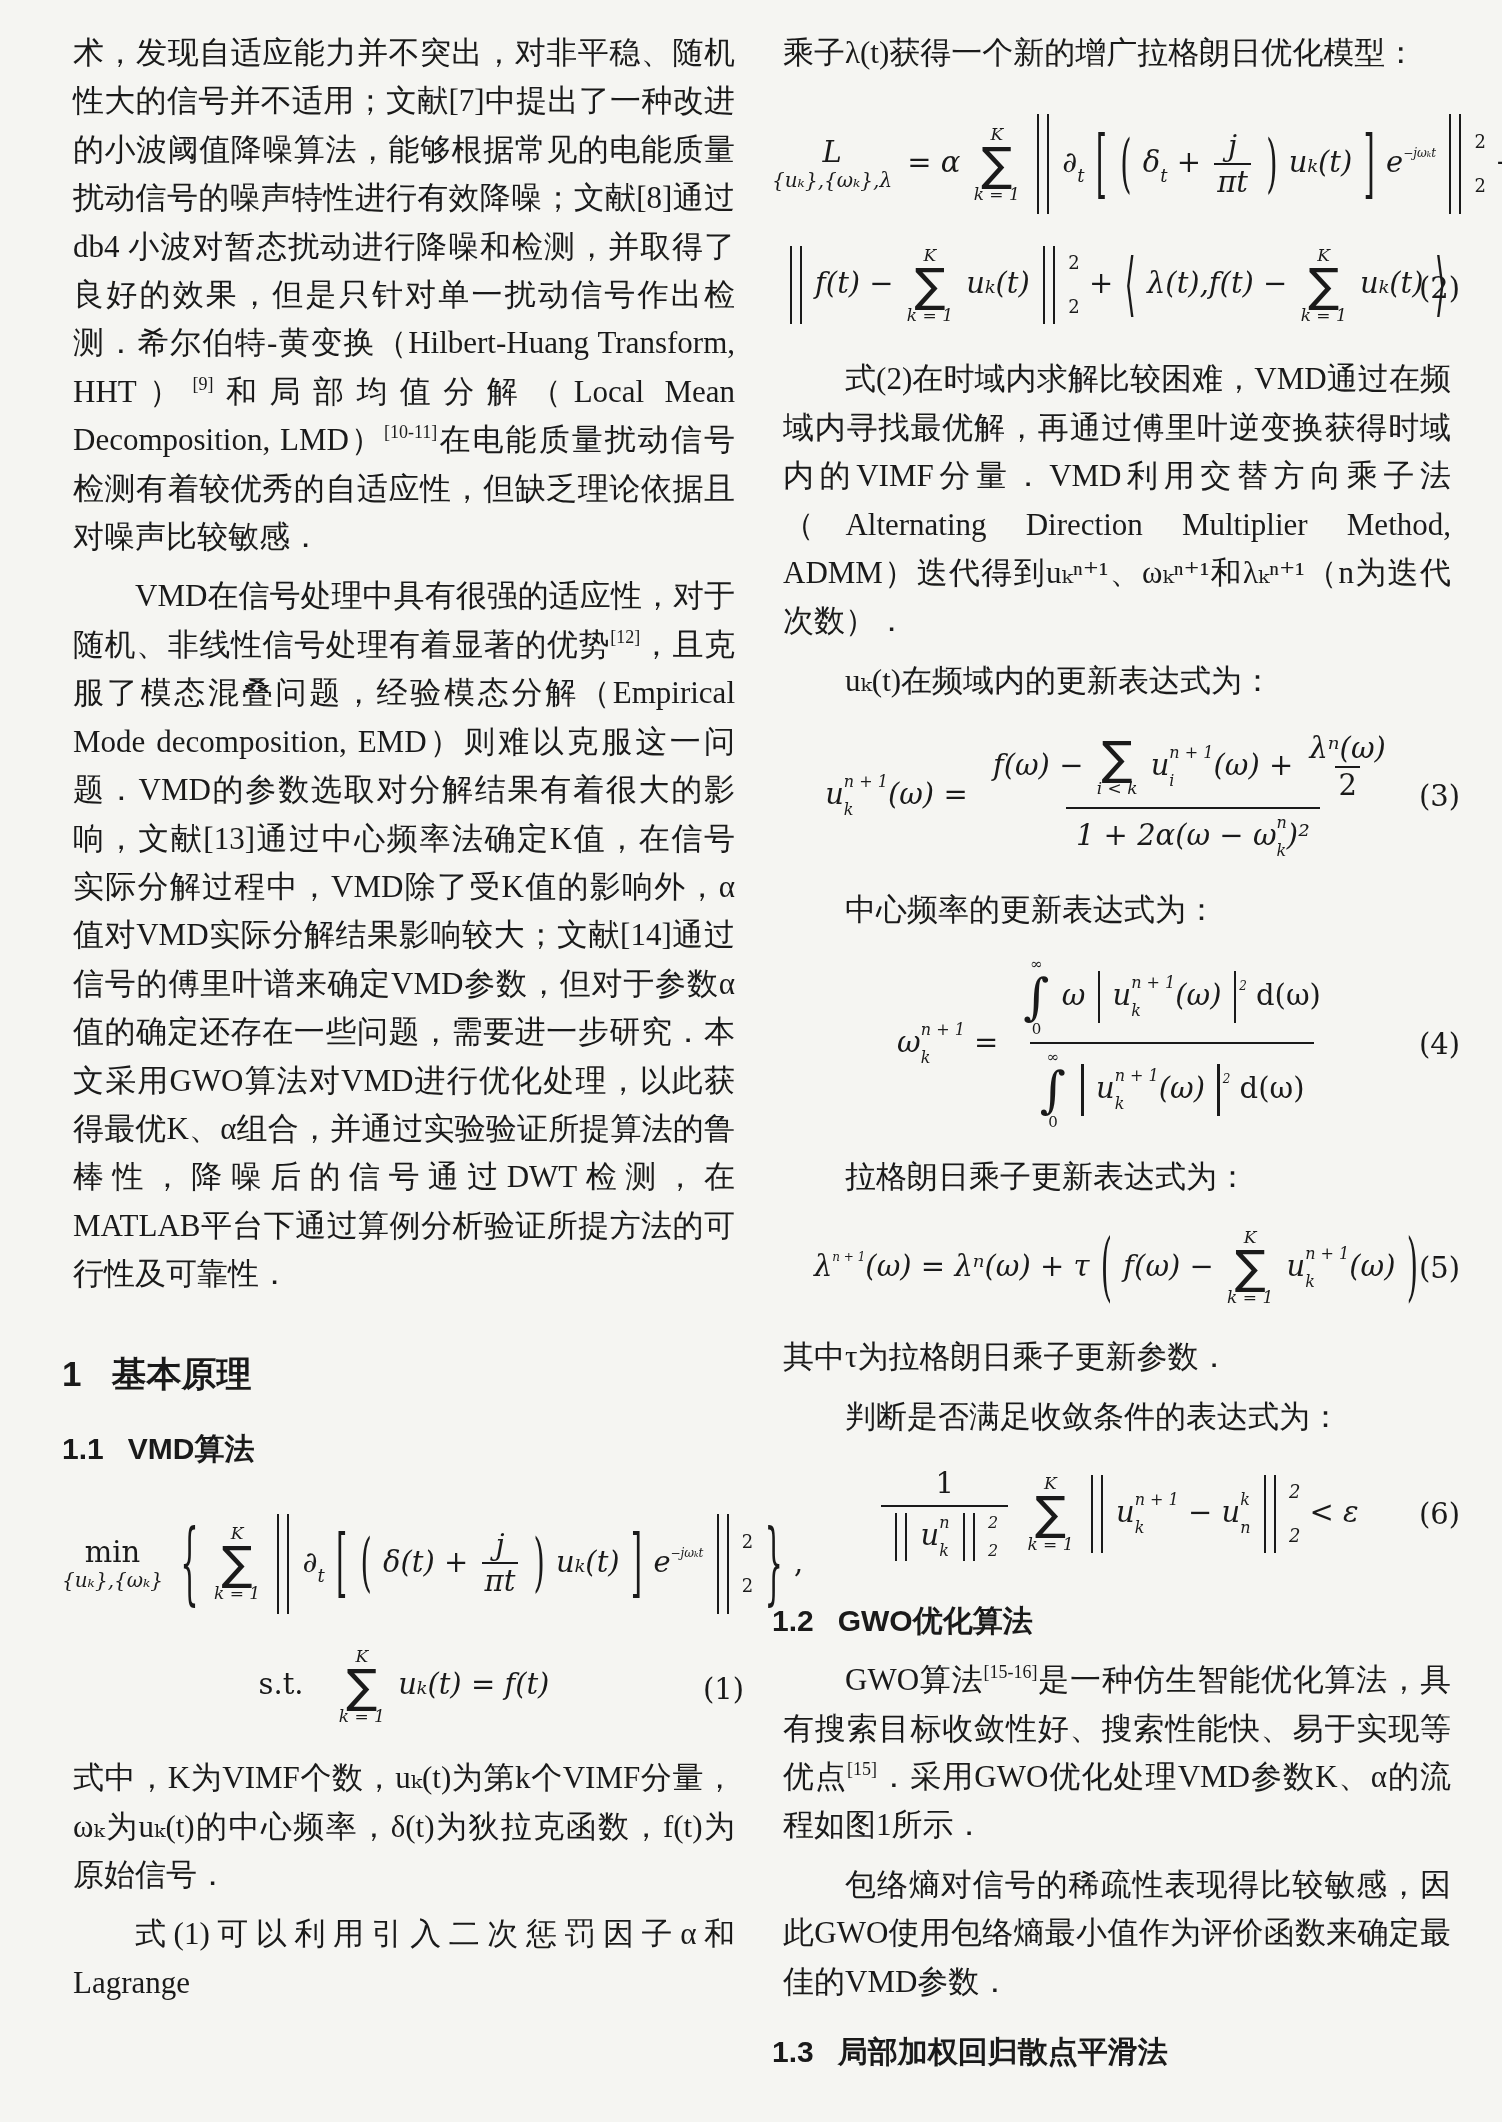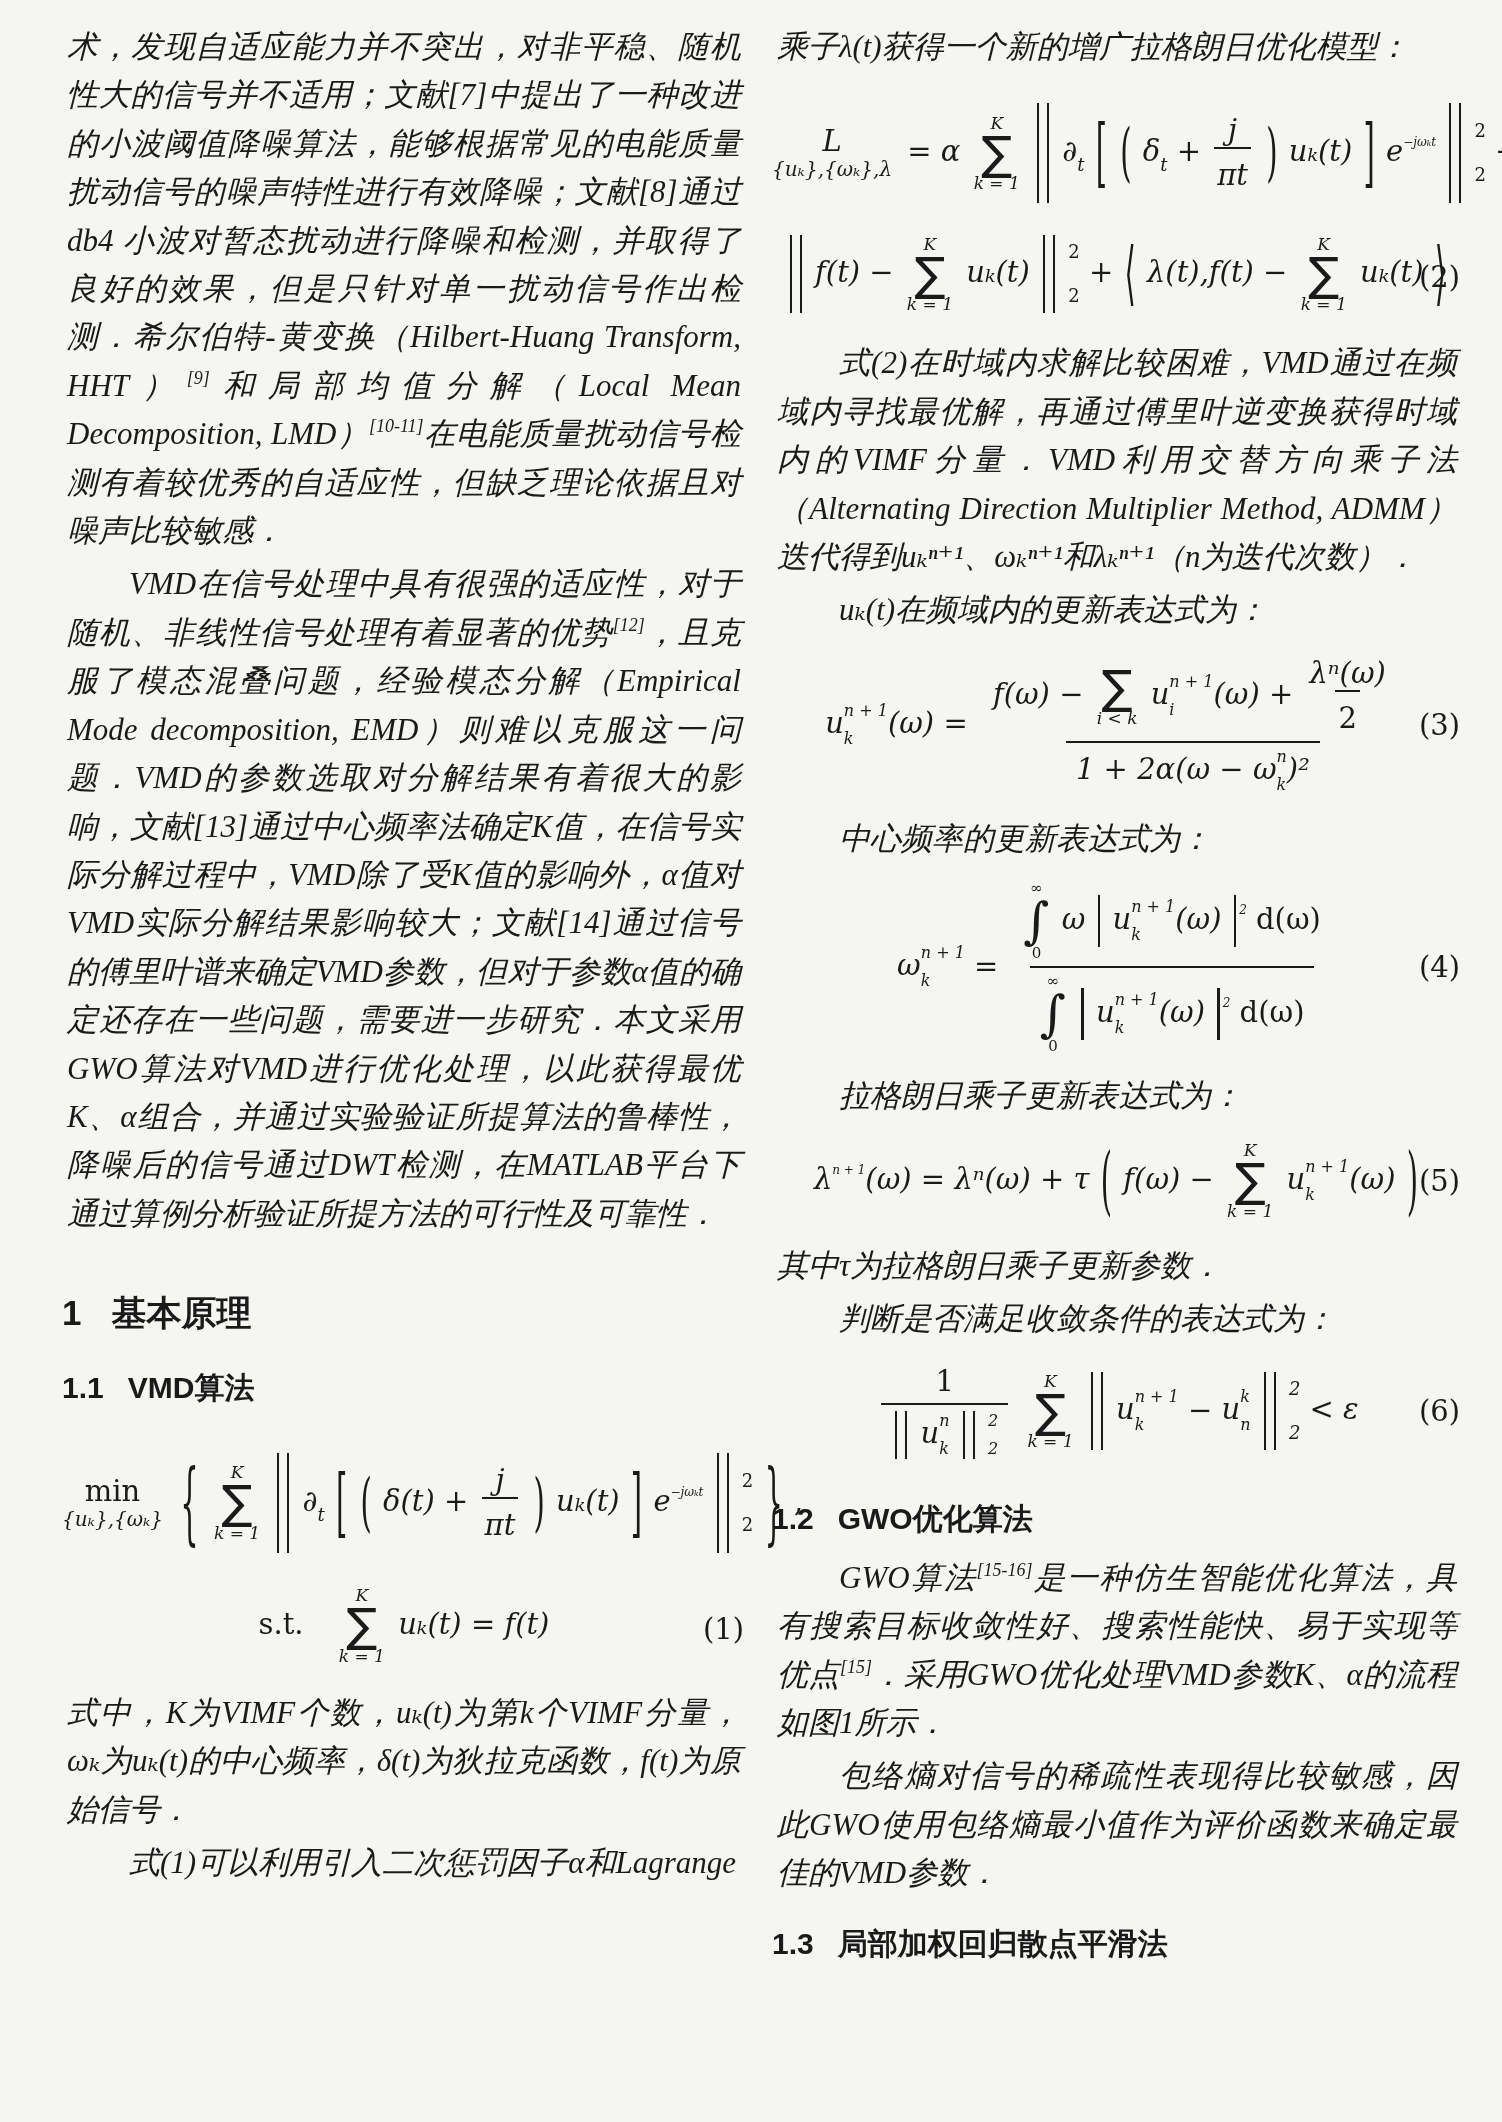--- a/index.html
+++ b/index.html
@@ -2,21 +2,21 @@
 <html><head>
 <meta charset="utf-8">
 <style>
   html,body{margin:0;padding:0;background:#dededc;}
   .page{position:relative;width:1502px;height:2122px;background:#f5f5f2;overflow:hidden;
         font-family:"Liberation Serif","DejaVu Serif","DejaVu Sans",serif;color:#1a1a1a;}
   .col{position:absolute;top:18px;}
   #col-left{left:62px;width:684px;}
   #col-right{left:772px;width:690px;}
 
-  p.body{margin:5px;font-size:31px;line-height:48.4px;text-align:justify;font-style:italic;}
+  p.body{margin:11px;font-size:31px;line-height:48.4px;text-align:justify;}
   p.ind{text-indent:2em;}
   sup.ref{font-size:18px;line-height:0;vertical-align:12px;}
 
   h2.sec{margin:54px 0 34px;font-family:"Liberation Sans","DejaVu Sans",sans-serif;
          font-size:35px;line-height:1.2;font-weight:700;display:flex;gap:30px;align-items:baseline;}
   h3.subsec{margin:26px 0 16px;font-family:"Liberation Sans","DejaVu Sans",sans-serif;
          font-size:30px;line-height:1.3;font-weight:700;display:flex;gap:24px;align-items:flex-start;}
 
   
   .eq{position:relative;margin:6px 0;font-size:29px;font-style:italic;
@@ -29,21 +29,21 @@
   .isub{font-size:18px;line-height:0;vertical-align:-10px;font-style:italic;}
   .sum{display:inline-flex;flex-direction:column;align-items:center;line-height:1;
        vertical-align:middle;margin:0 4px;}
   .sum .lim{font-size:17px;font-style:italic;}
   .sum .sop{font-size:46px;font-style:normal;line-height:.95;font-family:"DejaVu Sans",sans-serif;}
   .opstack{display:inline-flex;flex-direction:column;align-items:center;line-height:1.1;
        vertical-align:middle;margin-right:6px;}
   .opstack .opsub{font-size:20px;font-style:italic;}
   .frac{display:inline-flex;flex-direction:column;align-items:center;line-height:1.15;
        vertical-align:middle;margin:0 4px;}
-  .frac .fd{border-top:2.5px solid #1a1a1a;padding:10px 3px 0;}
+  .frac .fd{border-top:2.5px solid #1a1a1a;padding:1px 3px 0;}
   .frac .fn{padding:0 3px;}
   .bigfrac{display:inline-flex;flex-direction:column;align-items:center;vertical-align:middle;margin:0 6px;}
   .bigfrac .fnum{padding:0 10px 5px;}
   .bigfrac .fden{border-top:2.5px solid #1a1a1a;padding:6px 10px 0;}
   .big{display:inline-block;font-style:normal;vertical-align:middle;margin:0 2px;line-height:1;}
   .dnorm{display:inline-block;width:8px;border-left:2.5px solid #1a1a1a;border-right:2.5px solid #1a1a1a;
        vertical-align:middle;margin:0 4px;}
   .dnorm.tall{height:100px;} .dnorm.mid{height:78px;} .dnorm.small{height:48px;}
   .vbar{display:inline-block;width:2.5px;background:#1a1a1a;height:52px;vertical-align:middle;margin:0 3px;}
   .ss{display:inline-flex;flex-direction:column;justify-content:space-between;height:62px;

